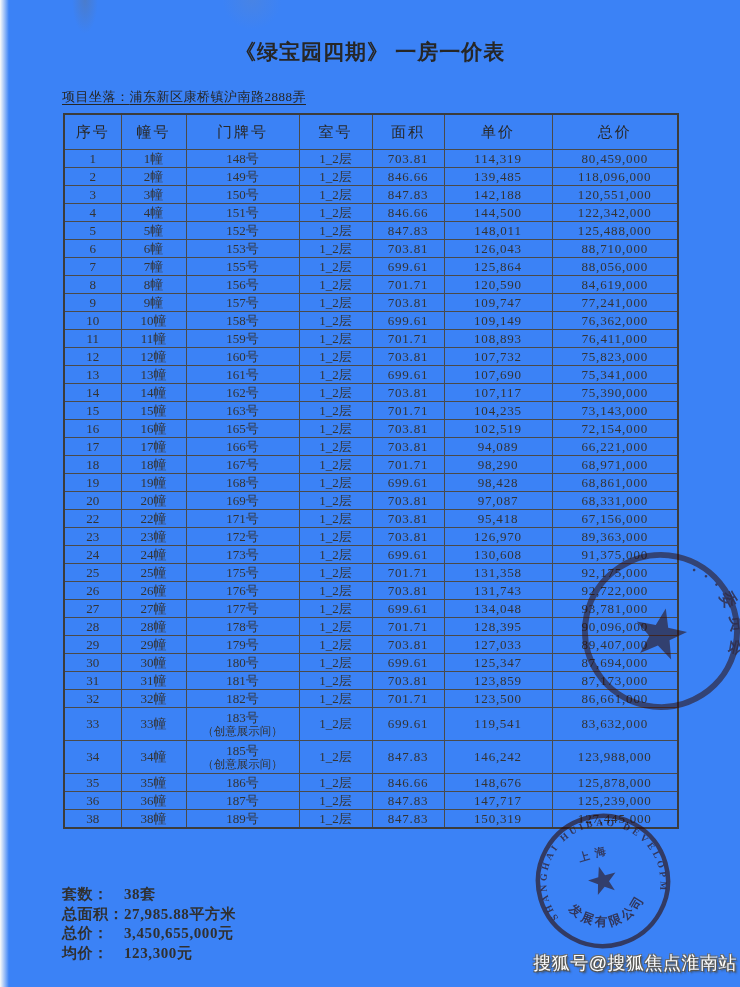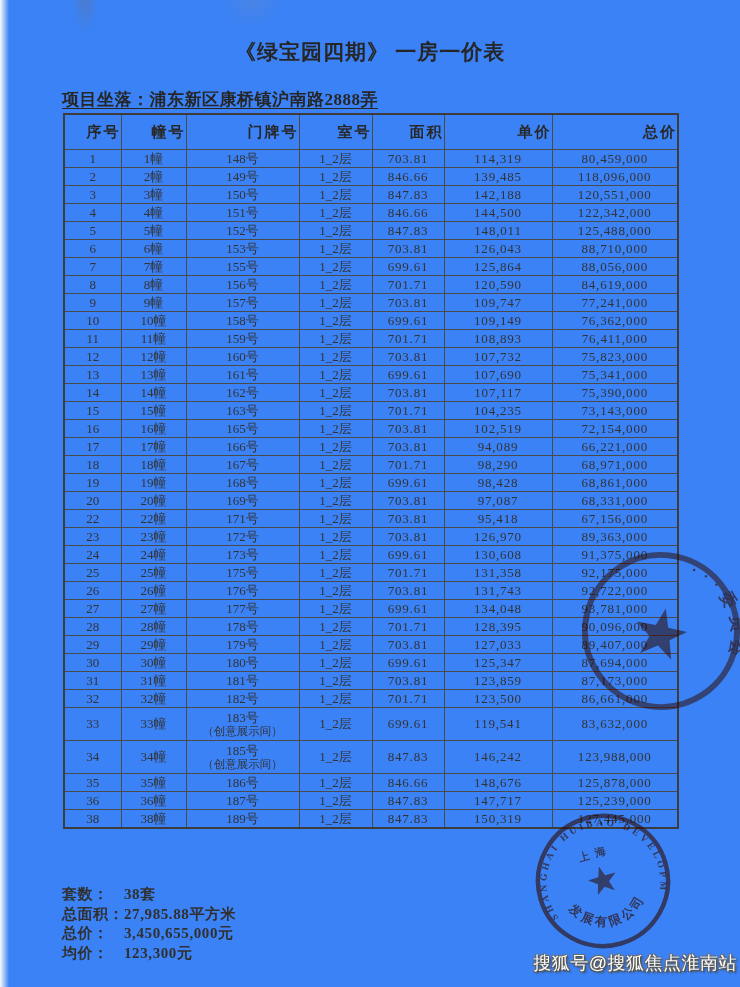--- a/index.html
+++ b/index.html
@@ -13,30 +13,30 @@
   
   .scan-edge{position:absolute;left:0;top:0;width:9px;height:987px;
     background:linear-gradient(90deg,#fbfbf9,rgba(251,251,249,0));}
   .smudge-a{position:absolute;left:72px;top:0;width:26px;height:34px;
     background:radial-gradient(ellipse at 50% 0%,rgba(110,110,108,.30),rgba(110,110,108,0) 70%);}
   .smudge-b{position:absolute;left:222px;top:0;width:60px;height:30px;
     background:radial-gradient(ellipse at 50% 0%,rgba(140,140,138,.16),rgba(140,140,138,0) 70%);}
 
   .doc-title{position:absolute;top:38px;left:0;width:100%;text-align:center;
     font-size:21px;font-weight:bold;letter-spacing:1px;color:#262626;}
-  .location{position:absolute;top:88px;left:62px;font-size:17px;font-weight:bold;
+  .location{position:absolute;top:88px;left:62px;font-size:13px;font-weight:normal;
     text-decoration:underline;text-underline-offset:3px;color:#262626;letter-spacing:.5px;}
 
   table.price{position:absolute;top:113px;left:63px;width:614px;
     border-collapse:collapse;table-layout:fixed;
     border:2px solid #3c3c3c;}
   table.price th,table.price td{
     border:1px solid #4a4a4a;text-align:center;vertical-align:middle;
     padding:0;overflow:hidden;white-space:nowrap;color:#333;}
-  table.price th{height:34px;font-size:15px;font-weight:bold;letter-spacing:2px;color:#282828;text-align:right;}
+  table.price th{height:34px;font-size:15px;font-weight:normal;letter-spacing:2px;color:#282828;}
   table.price td{height:17px;font-size:13px;line-height:13px;}
   tr.rowline{height:18px;}
   tr.tall{height:33px;margin-top:40px;}
   tr.tall td{font-size:13px;line-height:14px;}
   .door2{font-size:11.5px;line-height:13px;}
   td.c-area,td.c-unit,td.c-total{letter-spacing:.8px;}
   td.c-unit{text-align:right;padding-right:12px;}
   td.c-total{text-align:right;padding-right:13px;}
 
   .summary{position:absolute;left:62px;top:885px;font-size:15px;font-weight:bold;

